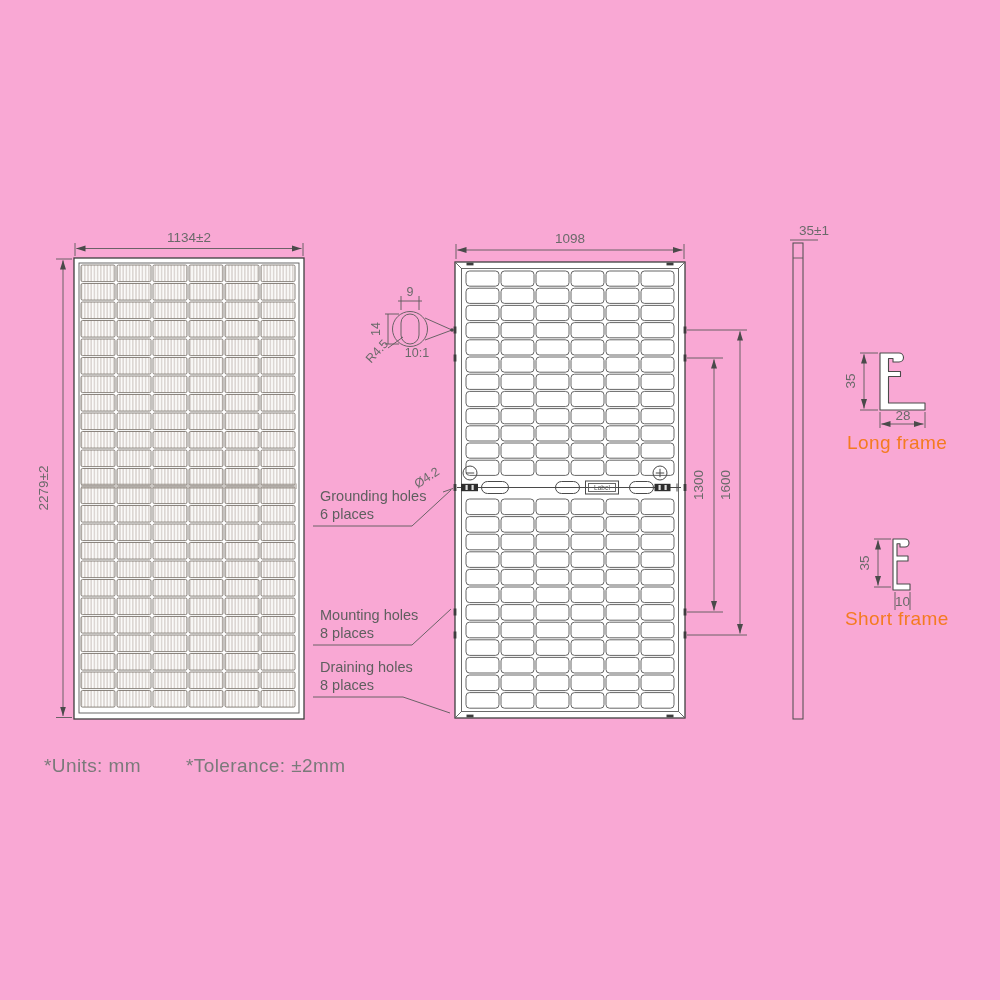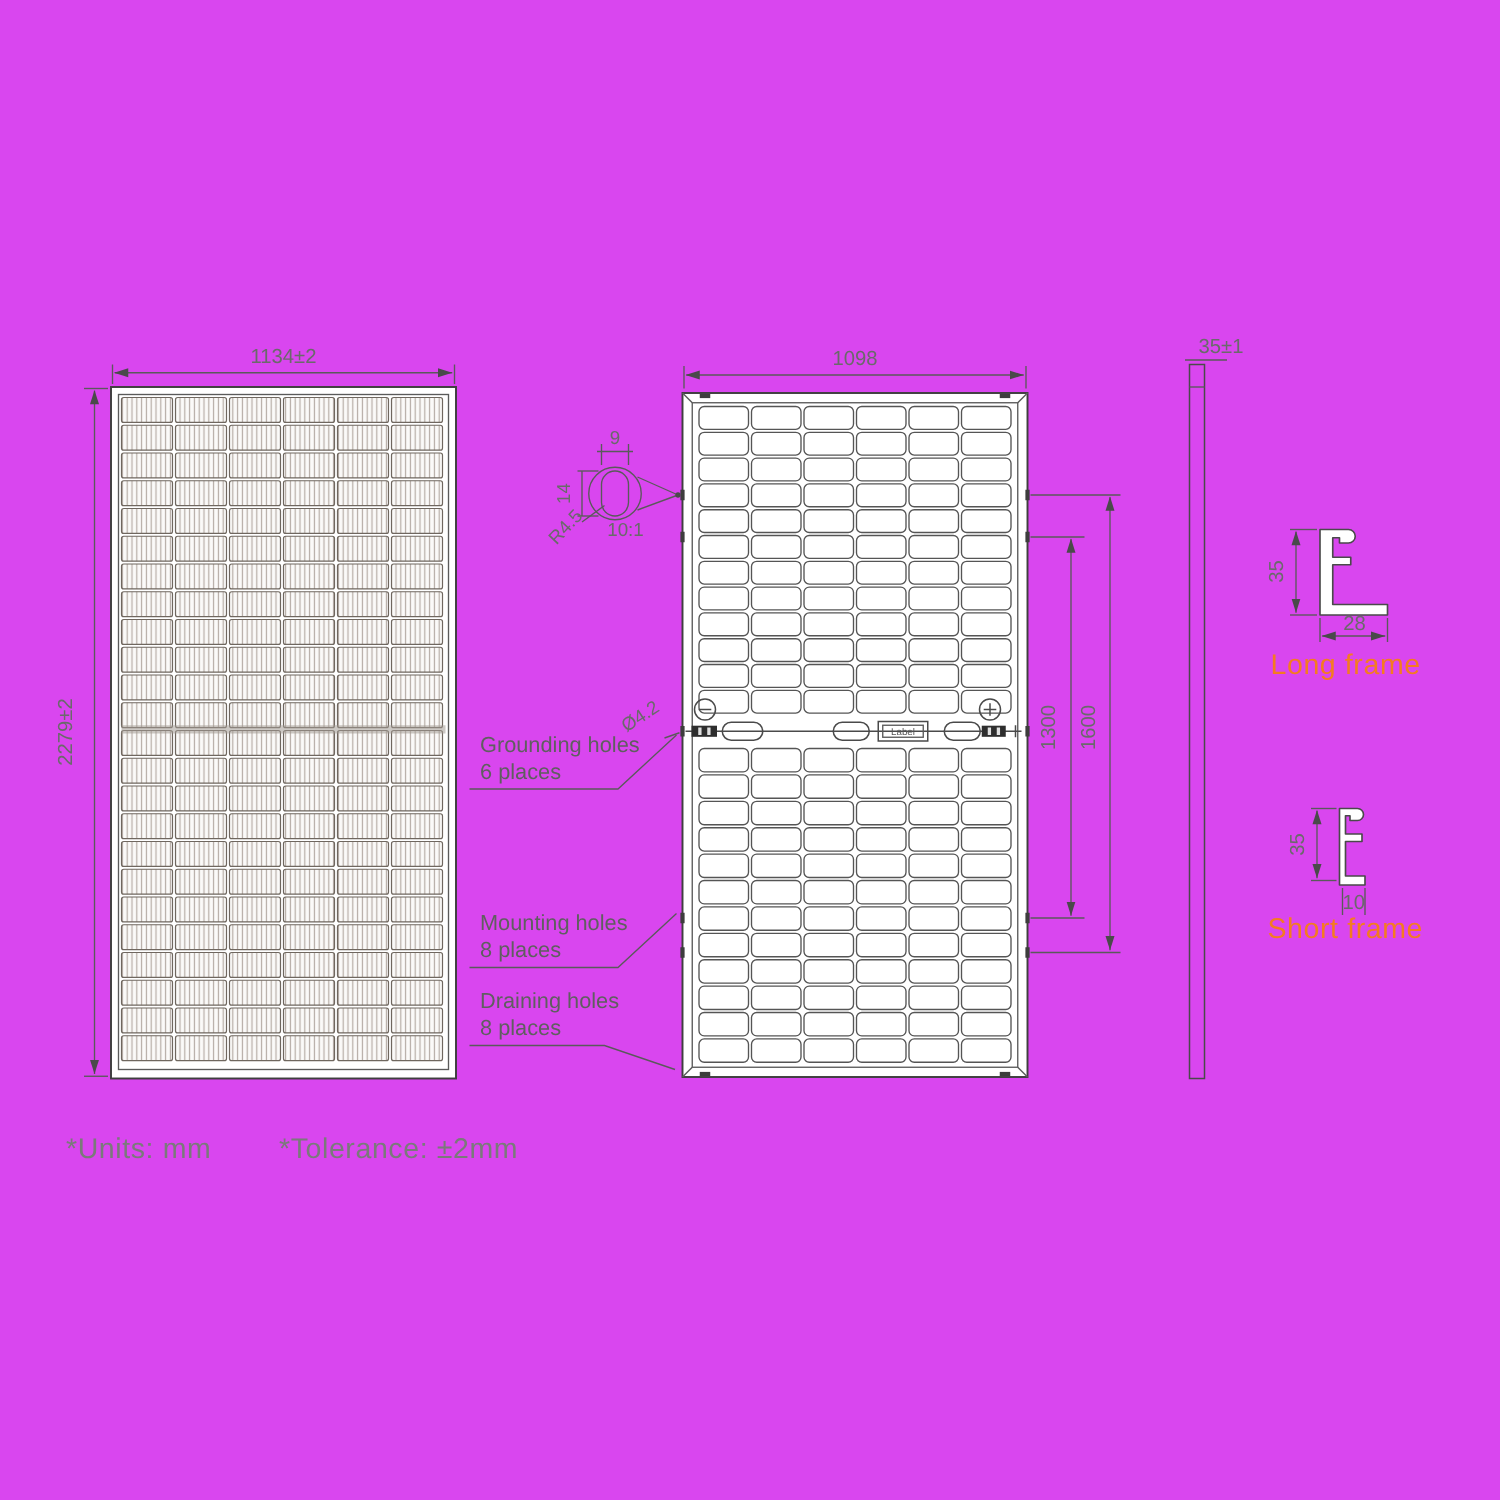--- a/index.html
+++ b/index.html
@@ -1,16 +1,16 @@
 <!DOCTYPE html>
 <html><head>
 <meta charset="utf-8">
 <style>
   html,body{margin:0;padding:0;background:#ffffff;}
-  .stage{position:relative;width:1000px;height:1000px;background:#d946ef;overflow:hidden;
+  .stage{position:relative;width:1000px;height:1000px;background:#f9a8d4;overflow:hidden;
          font-family:"Liberation Sans",sans-serif;}
   svg{position:absolute;left:0;top:0;}
   .ln{stroke:#4a4a4a;stroke-width:1;fill:none;}
   .thin{stroke:#5a5a5a;stroke-width:0.9;fill:none;}
   .frame{stroke:#3f3f3f;stroke-width:1.3;fill:#ffffff;}
   .dimline{stroke:#5a5a5a;stroke-width:0.9;fill:none;}
   .dimtxt{font-size:13.5px;fill:#6a6a6a;}
   .dimtxt-sm{font-size:12.5px;fill:#6a6a6a;}
   .calltxt{font-size:14.5px;fill:#5f5f5f;}
   .captiontxt{font-size:19px;fill:#f47b20;letter-spacing:0.4px;}

